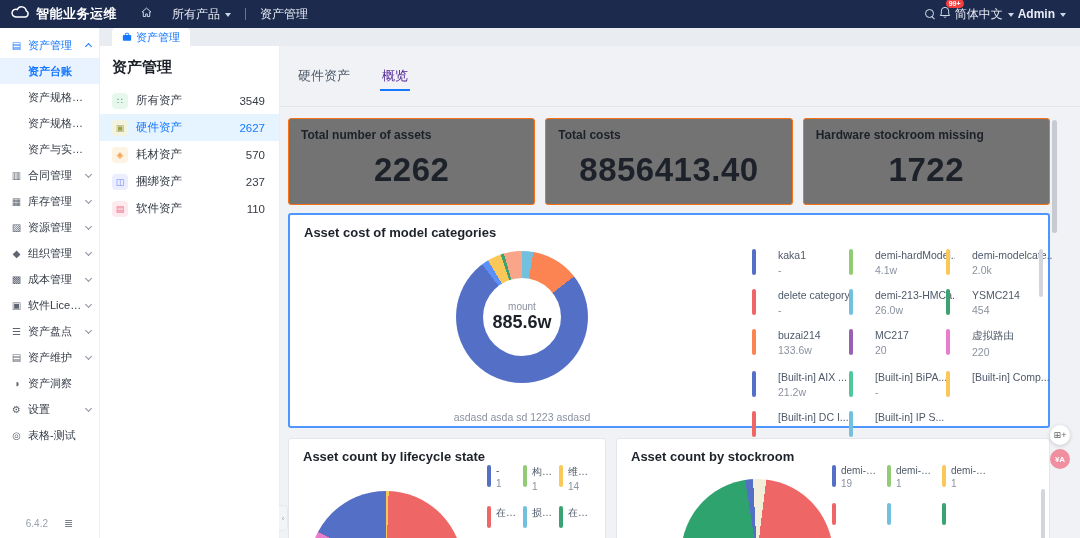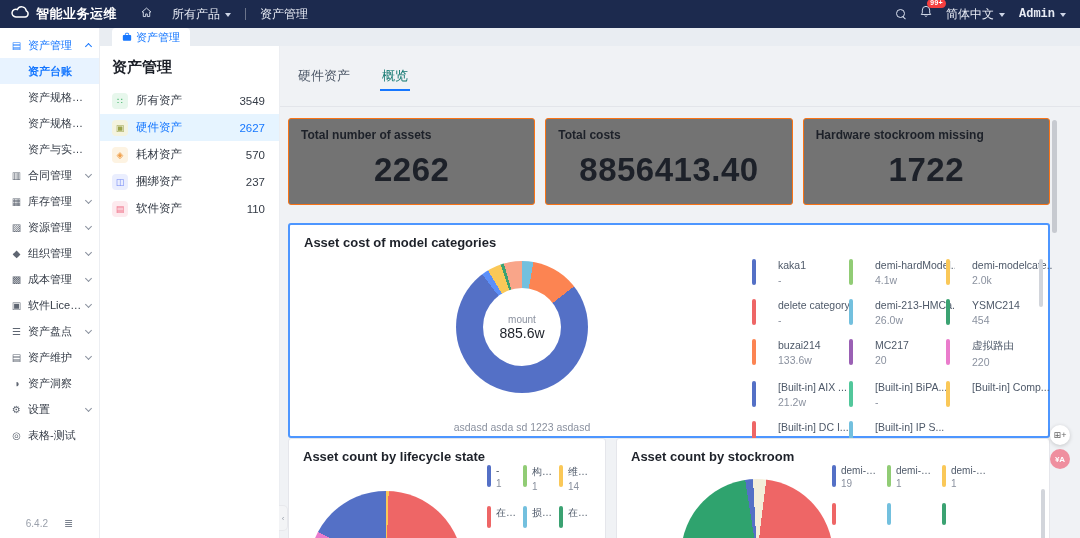--- a/index.html
+++ b/index.html
@@ -6,21 +6,21 @@
   html,body { width:1080px; height:538px; overflow:hidden; background:#f0f2f5;
     font-family:"Liberation Sans","DejaVu Sans",sans-serif; }
 
   
   .topnav { position:absolute; left:0; top:0; width:1080px; height:28px; background:#1c2a4e;
     display:flex; align-items:center; color:#fff; z-index:30; }
   .brand { display:flex; align-items:center; gap:6px; padding:0 14px 0 10px; }
   .brand-name { font-size:13px; font-weight:bold; letter-spacing:.5px; }
   .nav-item { display:flex; align-items:center; gap:5px; font-size:12px; color:#e8ecf5; padding:0 10px; cursor:pointer; }
   .nav-divider { width:1px; height:12px; background:rgba(255,255,255,.35); margin:0 4px; }
-  .topnav-right { margin-left:auto; display:flex; align-items:center; gap:14px; padding-right:14px;font-family:Liberation Mono, monospace; }
+  .topnav-right { margin-left:auto; display:flex; align-items:center; gap:4px; padding-right:14px; }
   .caret { width:0; height:0; border-left:3.5px solid transparent; border-right:3.5px solid transparent;
     border-top:4px solid #cdd5e6; margin-top:1px; }
   .search-glyph { position:relative; width:10px; height:10px; }
   .search-glyph::before { content:""; position:absolute; left:0; top:0; width:7px; height:7px;
     border:1.4px solid #dbe2f0; border-radius:50%; }
   .search-glyph::after { content:""; position:absolute; left:7px; top:7px; width:4px; height:1.4px;
     background:#dbe2f0; transform:rotate(45deg); transform-origin:0 0; }
   .bell-wrap { position:relative; }
   .badge { position:absolute; top:-6px; left:7px; background:#f53f3f; color:#fff; font-size:7px;
     line-height:9px; padding:0 3px; border-radius:5px; font-weight:bold; }
@@ -62,39 +62,39 @@
   .cat-cnt { font-size:11.5px; color:#333a45; }
   .cat-row.selected .cat-lbl, .cat-row.selected .cat-cnt { color:#1677ff; }
   .panel-handle { position:absolute; right:-9px; top:459px; width:9px; height:26px; background:#f3f4f6;
     border:1px solid #e7e8ec; border-left:none; border-radius:0 5px 5px 0; display:flex; align-items:center;
     justify-content:center; color:#9aa0ab; font-size:8px; cursor:pointer; z-index:16; }
 
   
   .main-tabs { height:61px; display:flex; align-items:center; gap:28px; padding:0 0 0 16px;
     border-bottom:1px solid #e3e5ea; }
   .mtab { position:relative; font-size:13px; color:#4e5969; cursor:pointer; padding:20px 2px; }
-  .mtab.active { color:#0f766e; }
+  .mtab.active { color:#4c1d95; }
   .mtab.active::after { content:""; position:absolute; left:0; right:0; bottom:14px; height:2px; background:#1677ff; }
 
   
   .stats-row { position:absolute; left:8px; top:72px; right:30px; height:87px; display:flex; gap:10px; }
   .stat-card { flex:1; background:#737373; border:1px solid #f97316; border-radius:3px; position:relative; }
   .stat-label { position:absolute; left:12px; top:9px; font-size:12px; font-weight:bold; color:#1d2129; }
   .stat-value { position:absolute; left:0; right:0; top:32px; text-align:center; font-size:33px;
     font-weight:bold; color:#1d2129; letter-spacing:.5px; }
 
   
-  .donut-panel { position:absolute; left:8px; top:177px; width:762px; height:215px; background:#fff;
+  .donut-panel { position:absolute; left:8px; top:167px; width:762px; height:215px; background:#fff;
     border:2px solid #4d96ff; border-radius:3px; }
   .panel-title { position:absolute; left:14px; top:10px; font-size:13px; font-weight:bold; color:#1d2129; }
   .donut { position:absolute; left:166px; top:36px; width:132px; height:132px; border-radius:50%; }
   .donut-hole { position:absolute; left:27px; top:27px; width:78px; height:78px; border-radius:50%;
     background:#fff; display:flex; flex-direction:column; align-items:center; justify-content:center; }
   .donut-hole .cl { font-size:10px; color:#8a919f; }
-  .donut-hole .cv { font-size:14px; font-weight:normal; color:#1d2129; }
+  .donut-hole .cv { font-size:18px; font-weight:bold; color:#1d2129; }
   .donut-caption { position:absolute; left:82px; top:196px; width:300px; text-align:center;
     font-size:10.5px; color:#8a919f; }
   .legend-grid { position:absolute; left:462px; top:34px; display:grid;
     grid-template-columns:repeat(3,97px); row-gap:13px; }
   .lg-item { display:flex; gap:22px; cursor:pointer; }
   .lg-bar { width:4px; height:26px; border-radius:2px; flex:none; }
   .lg-name { font-size:10.5px; color:#4e5969; white-space:nowrap; overflow:hidden; max-width:80px; }
   .lg-val { font-size:10.5px; color:#8a919f; margin-top:3px; }
   .vthumb { position:absolute; width:4px; border-radius:2px; background:#d2d5db; cursor:pointer; }
 

